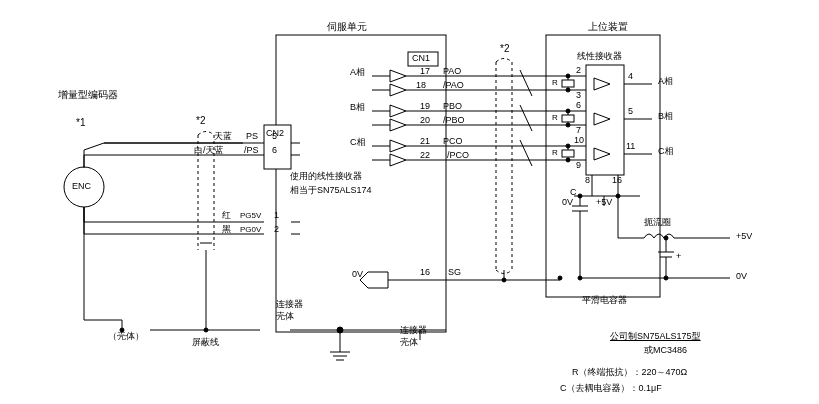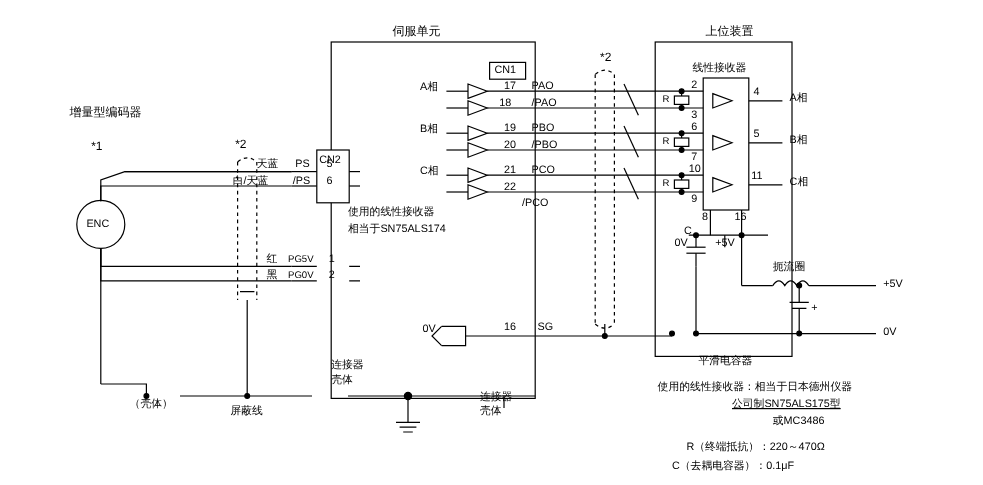--- a/index.html
+++ b/index.html
@@ -214,21 +214,21 @@
   <div class="lbl sm" style="left:420px;top:102px;">19</div>
   <div class="lbl sm" style="left:420px;top:116px;">20</div>
   <div class="lbl sm" style="left:420px;top:137px;">21</div>
   <div class="lbl sm" style="left:420px;top:151px;">22</div>
 
   <div class="lbl sm" style="left:443px;top:67px;">PAO</div>
   <div class="lbl sm" style="left:443px;top:81px;">/PAO</div>
   <div class="lbl sm" style="left:443px;top:102px;">PBO</div>
   <div class="lbl sm" style="left:443px;top:116px;">/PBO</div>
   <div class="lbl sm" style="left:443px;top:137px;">PCO</div>
-  <div class="lbl sm" style="left:435px;top:151px;margin-top:14px;">/PCO</div>
+  <div class="lbl sm" style="left:447px;top:151px;">/PCO</div>
 
   <div class="lbl sm" style="left:576px;top:66px;">2</div>
   <div class="lbl sm" style="left:576px;top:91px;">3</div>
   <div class="lbl sm" style="left:576px;top:101px;">6</div>
   <div class="lbl sm" style="left:576px;top:126px;">7</div>
   <div class="lbl sm" style="left:574px;top:136px;">10</div>
   <div class="lbl sm" style="left:576px;top:161px;">9</div>
 
   <div class="lbl sm" style="left:628px;top:72px;">4</div>
   <div class="lbl sm" style="left:628px;top:107px;">5</div>
@@ -258,19 +258,18 @@
   <div class="lbl sm" style="left:736px;top:272px;">0V</div>
   <div class="lbl sm" style="left:676px;top:252px;">+</div>
 
   <div class="lbl sm" style="left:108px;top:332px;">（壳体）</div>
   <div class="lbl sm" style="left:192px;top:338px;">屏蔽线</div>
   <div class="lbl sm" style="left:276px;top:300px;">连接器</div>
   <div class="lbl sm" style="left:276px;top:312px;">壳体</div>
   <div class="lbl sm" style="left:400px;top:326px;">连接器</div>
   <div class="lbl sm" style="left:400px;top:338px;">壳体</div>
 
-  <div class="lbl sm" style="left:548px;top:318px;">使用的线性接收器：相当于日本德州仪器</div>
   <div class="lbl sm" style="left:610px;top:332px;text-decoration:underline;">公司制SN75ALS175型</div>
   <div class="lbl sm" style="left:644px;top:346px;">或MC3486</div>
   <div class="lbl sm" style="left:548px;top:368px;margin-left:24px;">R（终端抵抗）：220～470Ω</div>
   <div class="lbl sm" style="left:548px;top:384px;margin-left:12px;">C（去耦电容器）：0.1μF</div>
 
 </div>
 
 </body></html>

